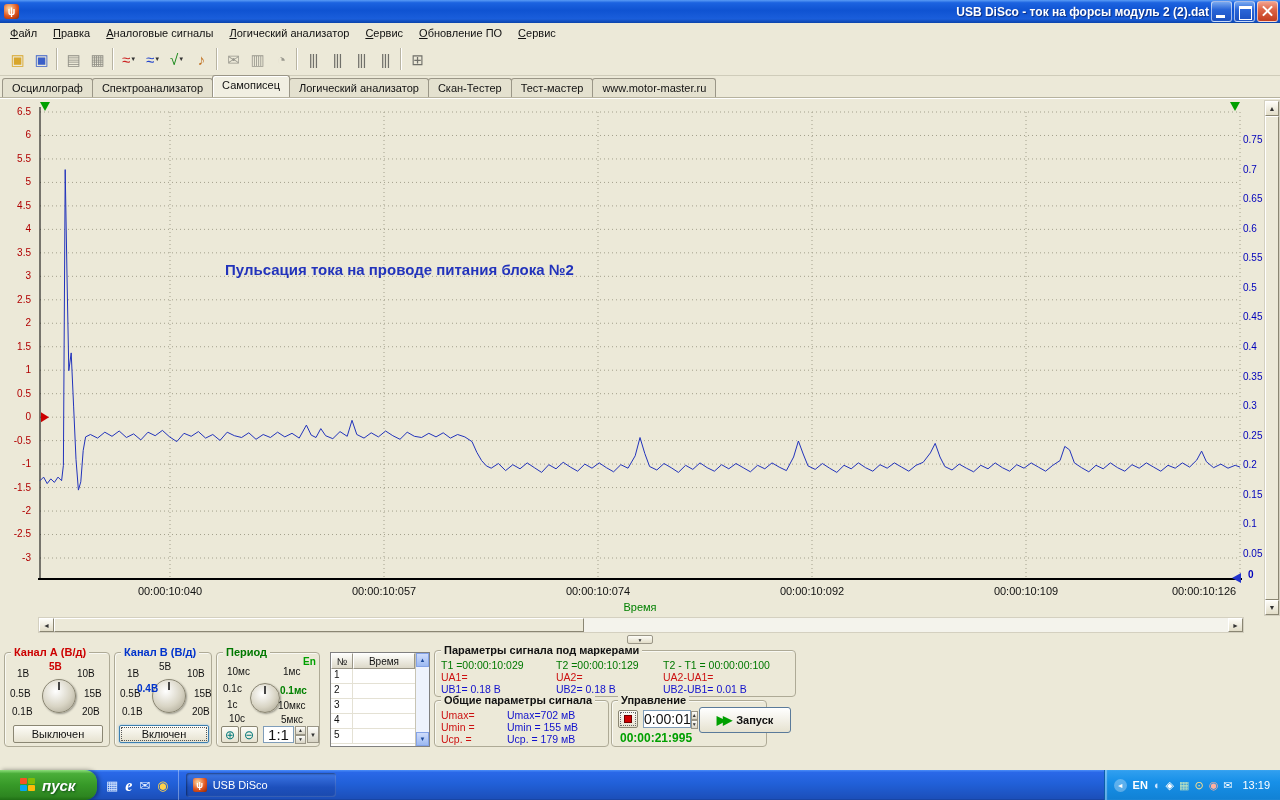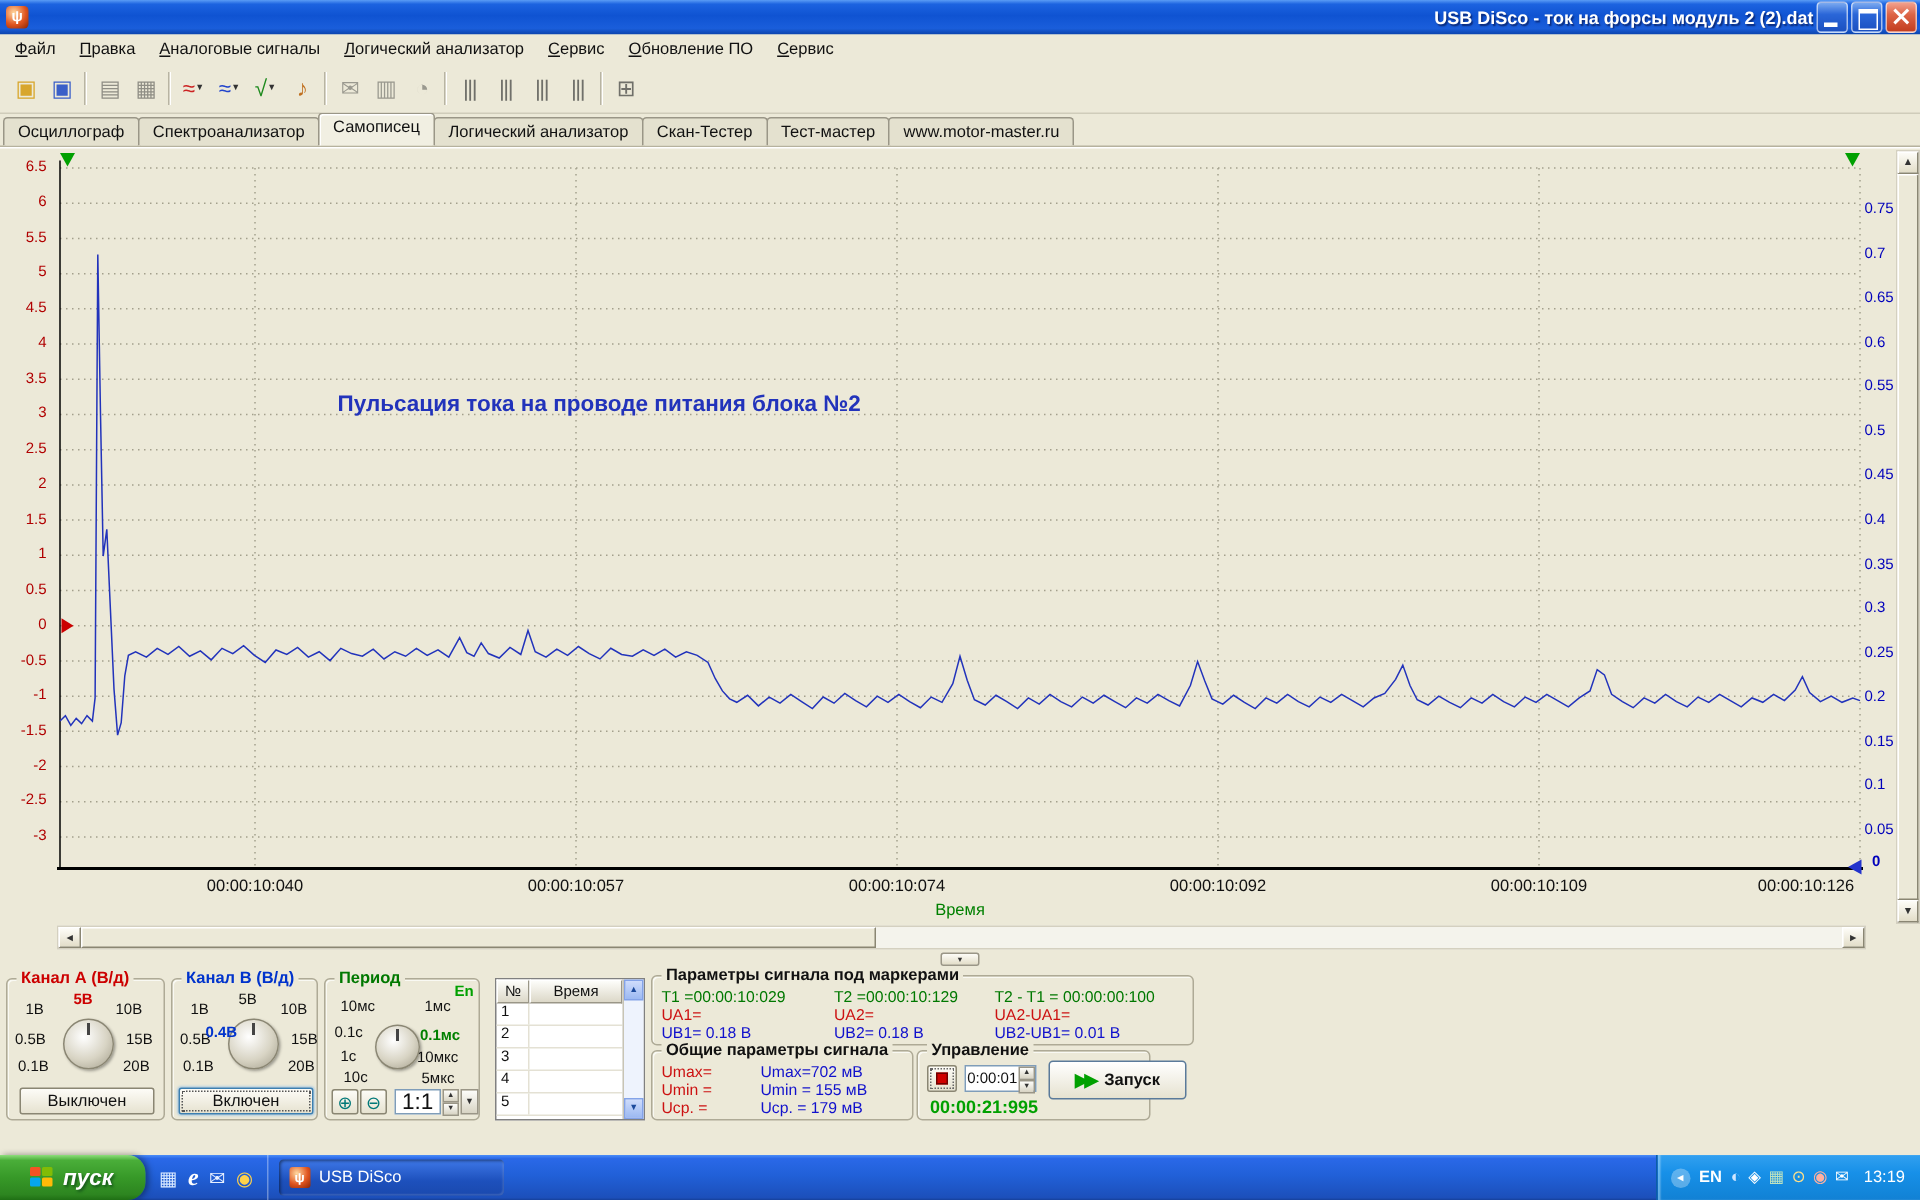--- a/index.html
+++ b/index.html
@@ -122,21 +122,21 @@
 #grpC{left:611px;top:700px;width:156px;height:47px;}
 .prow{position:absolute;font-size:10.5px;white-space:nowrap;}
 .c1{left:6px;} .c2{left:121px;} .c3{left:228px;}
 .r1{top:8px;} .r2{top:20px;} .r3{top:32px;}
 .green{color:#007800;} .red{color:#cc1111;} .blue{color:#1111cc;}
 #grpG .gc1{left:6px;} #grpG .gc2{left:72px;}
 
 .rec-btn{position:absolute;left:6px;top:9px;width:20px;height:18px;background:linear-gradient(#fdfcf7,#e6e2d0);border:1px solid #8a8673;border-radius:2px;display:flex;align-items:center;justify-content:center;outline:1px dotted #666;outline-offset:-3px;}
 .rec-sq{width:8px;height:8px;background:#d00000;border:1px solid #700000;}
 .spinbox{position:absolute;left:31px;top:9px;width:48px;height:18px;background:#fff;border:1px solid #7f9db9;display:flex;align-items:center;}
-.spin-val{flex:1;font-size:10px;text-align:center;}
+.spin-val{flex:1;font-size:14px;}
 .spin-arrows{width:11px;height:16px;display:flex;flex-direction:column;}
 .spin-arrows span{flex:1;font-size:5px;line-height:7px;text-align:center;background:linear-gradient(#fdfdfa,#d8d4c4);border:1px solid #9a9687;color:#333;}
 .start-btn{position:absolute;left:87px;top:6px;width:92px;height:26px;background:linear-gradient(#ffffff,#e6e2d0);border:1px solid #5a7a9a;border-radius:3px;display:flex;align-items:center;justify-content:center;gap:4px;font-weight:bold;font-size:11px;}
 .play-icon{color:#00a000;font-size:12px;letter-spacing:-3px;font-weight:bold;margin-right:3px;}
 .elapsed{position:absolute;left:8px;top:30px;color:#00a000;font-weight:bold;font-size:12px;}
 
 
 #taskbar{position:absolute;left:0;top:770px;width:1280px;height:30px;display:flex;align-items:center;
  background:linear-gradient(180deg,#4b8df8 0%,#2a68e8 8%,#2160d8 45%,#1c4fba 95%,#16409a 100%);}
 #start-btn{height:30px;width:97px;display:flex;align-items:center;gap:6px;padding-left:20px;color:#fff;font-style:italic;font-weight:bold;font-size:15px;flex:none;

